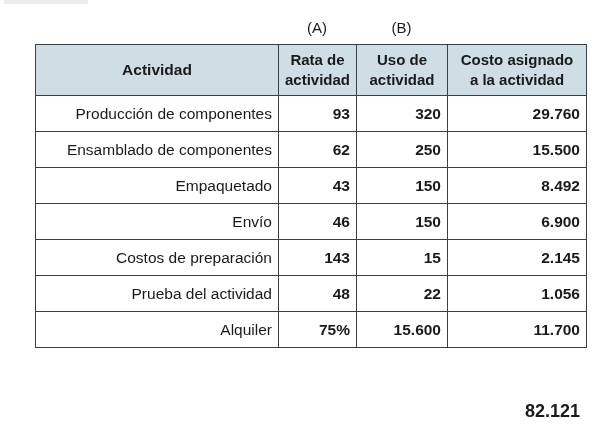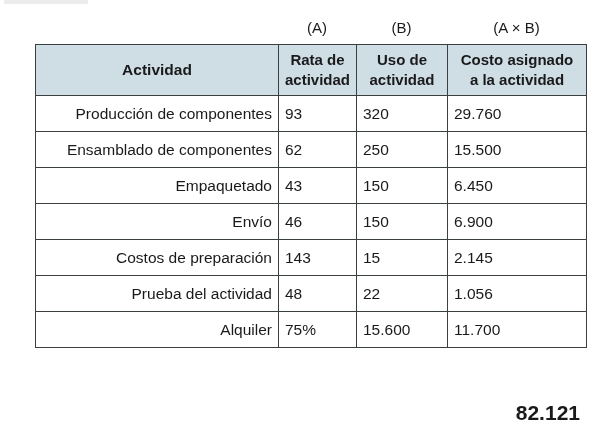--- a/index.html
+++ b/index.html
@@ -58,38 +58,37 @@
       font-size: 15px;
     }
     table.main th.actividad-head {
       font-size: 15.5px;
     }
     table.main td {
       height: 35px;
       line-height: 20px;
     }
     td.name { text-align: right; padding-left: 5px; }
-    td.num { text-align: left; padding-right: 6px; }
+    td.num { text-align: right; padding-right: 6px; font-weight: bold; }
     .total {
       position: absolute;
       top: 401px;
       right: 20px;
       font-weight: bold;
-      font-size: 21px;
+      font-size: 18px;
     }
   </style>
 </head>
 <body>
 
 <div class="top-smudge"></div>
 
 <div class="col-labels">
   <span style="left:278px;width:78px;">(A)</span>
   <span style="left:356px;width:91px;">(B)</span>
-  <span style="left:447px;width:139px;">(A × B)</span>
 </div>
 
 <table class="main">
   <colgroup>
     <col style="width:243px">
     <col style="width:78px">
     <col style="width:91px">
     <col style="width:139px">
   </colgroup>
   <thead>
@@ -121,21 +120,21 @@
     <tr>
       <td class="name">Ensamblado de componentes</td>
       <td class="num">62</td>
       <td class="num">250</td>
       <td class="num">15.500</td>
     </tr>
     <tr>
       <td class="name">Empaquetado</td>
       <td class="num">43</td>
       <td class="num">150</td>
-      <td class="num">6.450</td>
+      <td class="num">8.492</td>
     </tr>
     <tr>
       <td class="name">Envío</td>
       <td class="num">46</td>
       <td class="num">150</td>
       <td class="num">6.900</td>
     </tr>
     <tr>
       <td class="name">Costos de preparación</td>
       <td class="num">143</td>

